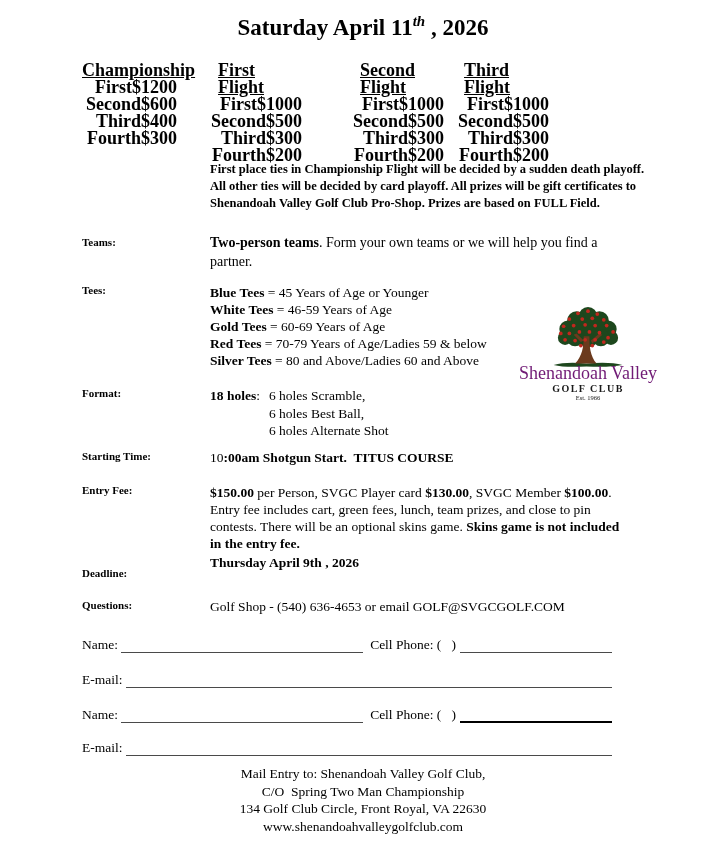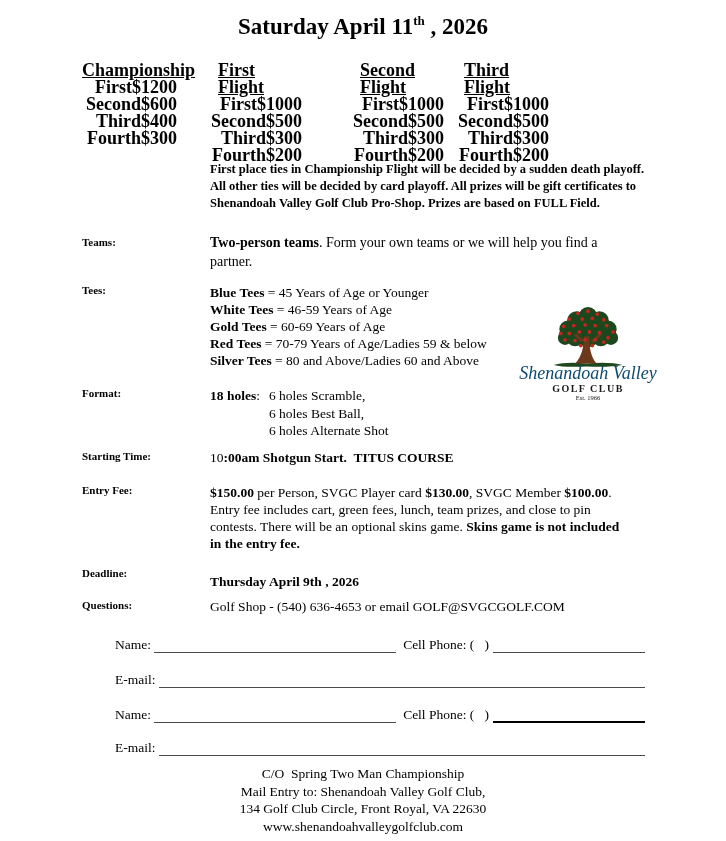--- a/index.html
+++ b/index.html
@@ -1,50 +1,50 @@
 <!DOCTYPE html>
 <html><head>
 <meta charset="utf-8">
 <style>
   html,body{margin:0;padding:0;background:#fff;}
   body{width:726px;height:841px;position:relative;font-family:"Liberation Serif","DejaVu Serif",serif;color:#000;overflow:hidden;}
   .abs{position:absolute;}
   .b{font-weight:bold;}
   .ws{white-space:pre;}
   .title{top:13px;left:0;width:726px;text-align:center;font-size:23px;font-weight:bold;}
-  .title sup{font-size:13px;vertical-align:super;}
+  .title sup{font-size:15px;vertical-align:super;font-style:italic;}
   .fcol{top:62px;font-size:18px;font-weight:bold;line-height:17px;}
   .fcol .hdr{text-decoration:underline;}
   .frow-prize{display:flex;justify-content:flex-end;}
   .c1{left:82px;width:95px;}
   .c2{left:218px;width:84px;}
   .c3{left:360px;width:84px;}
   .c4{left:464px;width:85px;}
   .ties{left:210px;top:161px;width:438px;font-weight:bold;font-size:12.5px;line-height:17px;}
   .lbl{left:82px;font-weight:bold;font-size:11px;}
   .content{left:210px;font-size:13.5px;}
   .teams{top:234px;width:426px;font-size:14px;line-height:18.5px;}
   .tees{top:284px;line-height:17px;}
   .format{top:387px;line-height:17.5px;display:flex;}
   .fmt-items{margin-left:9px;}
   .start{top:450px;}
   .entry{top:484px;width:420px;line-height:17px;}
-  .deadline{top:574px;}
+  .deadline{top:555px;}
   .questions{top:599px;}
-  .formrow{position:absolute;left:82px;width:530px;display:flex;align-items:flex-end;font-size:13.5px;height:20px;margin-left:33px;}
+  .formrow{position:absolute;left:82px;width:530px;display:flex;align-items:flex-end;font-size:13.5px;height:20px;}
   .line{border-bottom:1.4px solid #4a4a4a;height:15px;}
   .line.bold{border-bottom:2.4px solid #000;}
   .grow{flex:1;margin-left:3px;}
   .phone-line{width:152px;margin-left:4px;}
   .plabel{margin-left:7px;}
   .footer{top:765px;left:0;width:726px;text-align:center;font-size:13.5px;line-height:17.5px;}
   .footer div{white-space:pre;}
   .logo{left:506px;top:306px;width:164px;text-align:center;line-height:1;}
   .logo svg{width:86px;height:62px;display:block;margin:0 auto;}
-  .logo-script{font-style:italic;font-size:18px;margin-top:-4px;color:#0c4a6e;}
+  .logo-script{font-size:18px;margin-top:-4px;color:#701a75;}
   .logo-golf{font-size:10px;font-weight:bold;letter-spacing:1.5px;margin-top:2px;color:#1a1a1a;}
   .logo-est{font-size:6.5px;margin-top:1px;color:#1a1a1a;}
 </style>
 </head>
 <body>
 
 <div>
 
   <div class="abs title"><span>Saturday April 11</span><sup>th</sup><span> , 2026</span></div>
 
@@ -176,22 +176,22 @@
     <span class="line grow"></span>
     <span class="plabel ws">Cell Phone: (   )</span>
     <span class="line bold phone-line"></span>
   </div>
   <div class="formrow" style="top:736px;">
     <span>E-mail:</span>
     <span class="line grow"></span>
   </div>
 
   <div class="abs footer">
+    <div>Mail Entry to: Shenandoah Valley Golf Club,</div>
     <div>C/O  Spring Two Man Championship</div>
-    <div>Mail Entry to: Shenandoah Valley Golf Club,</div>
     <div>134 Golf Club Circle, Front Royal, VA 22630</div>
     <div>www.shenandoahvalleygolfclub.com</div>
   </div>
 
   <div class="abs logo">
     <svg viewBox="0 0 120 86">
       <g fill="#1d471d">
         <circle cx="60" cy="14" r="13"></circle>
           <circle cx="44" cy="20" r="13"></circle>
           <circle cx="76" cy="20" r="13"></circle>

